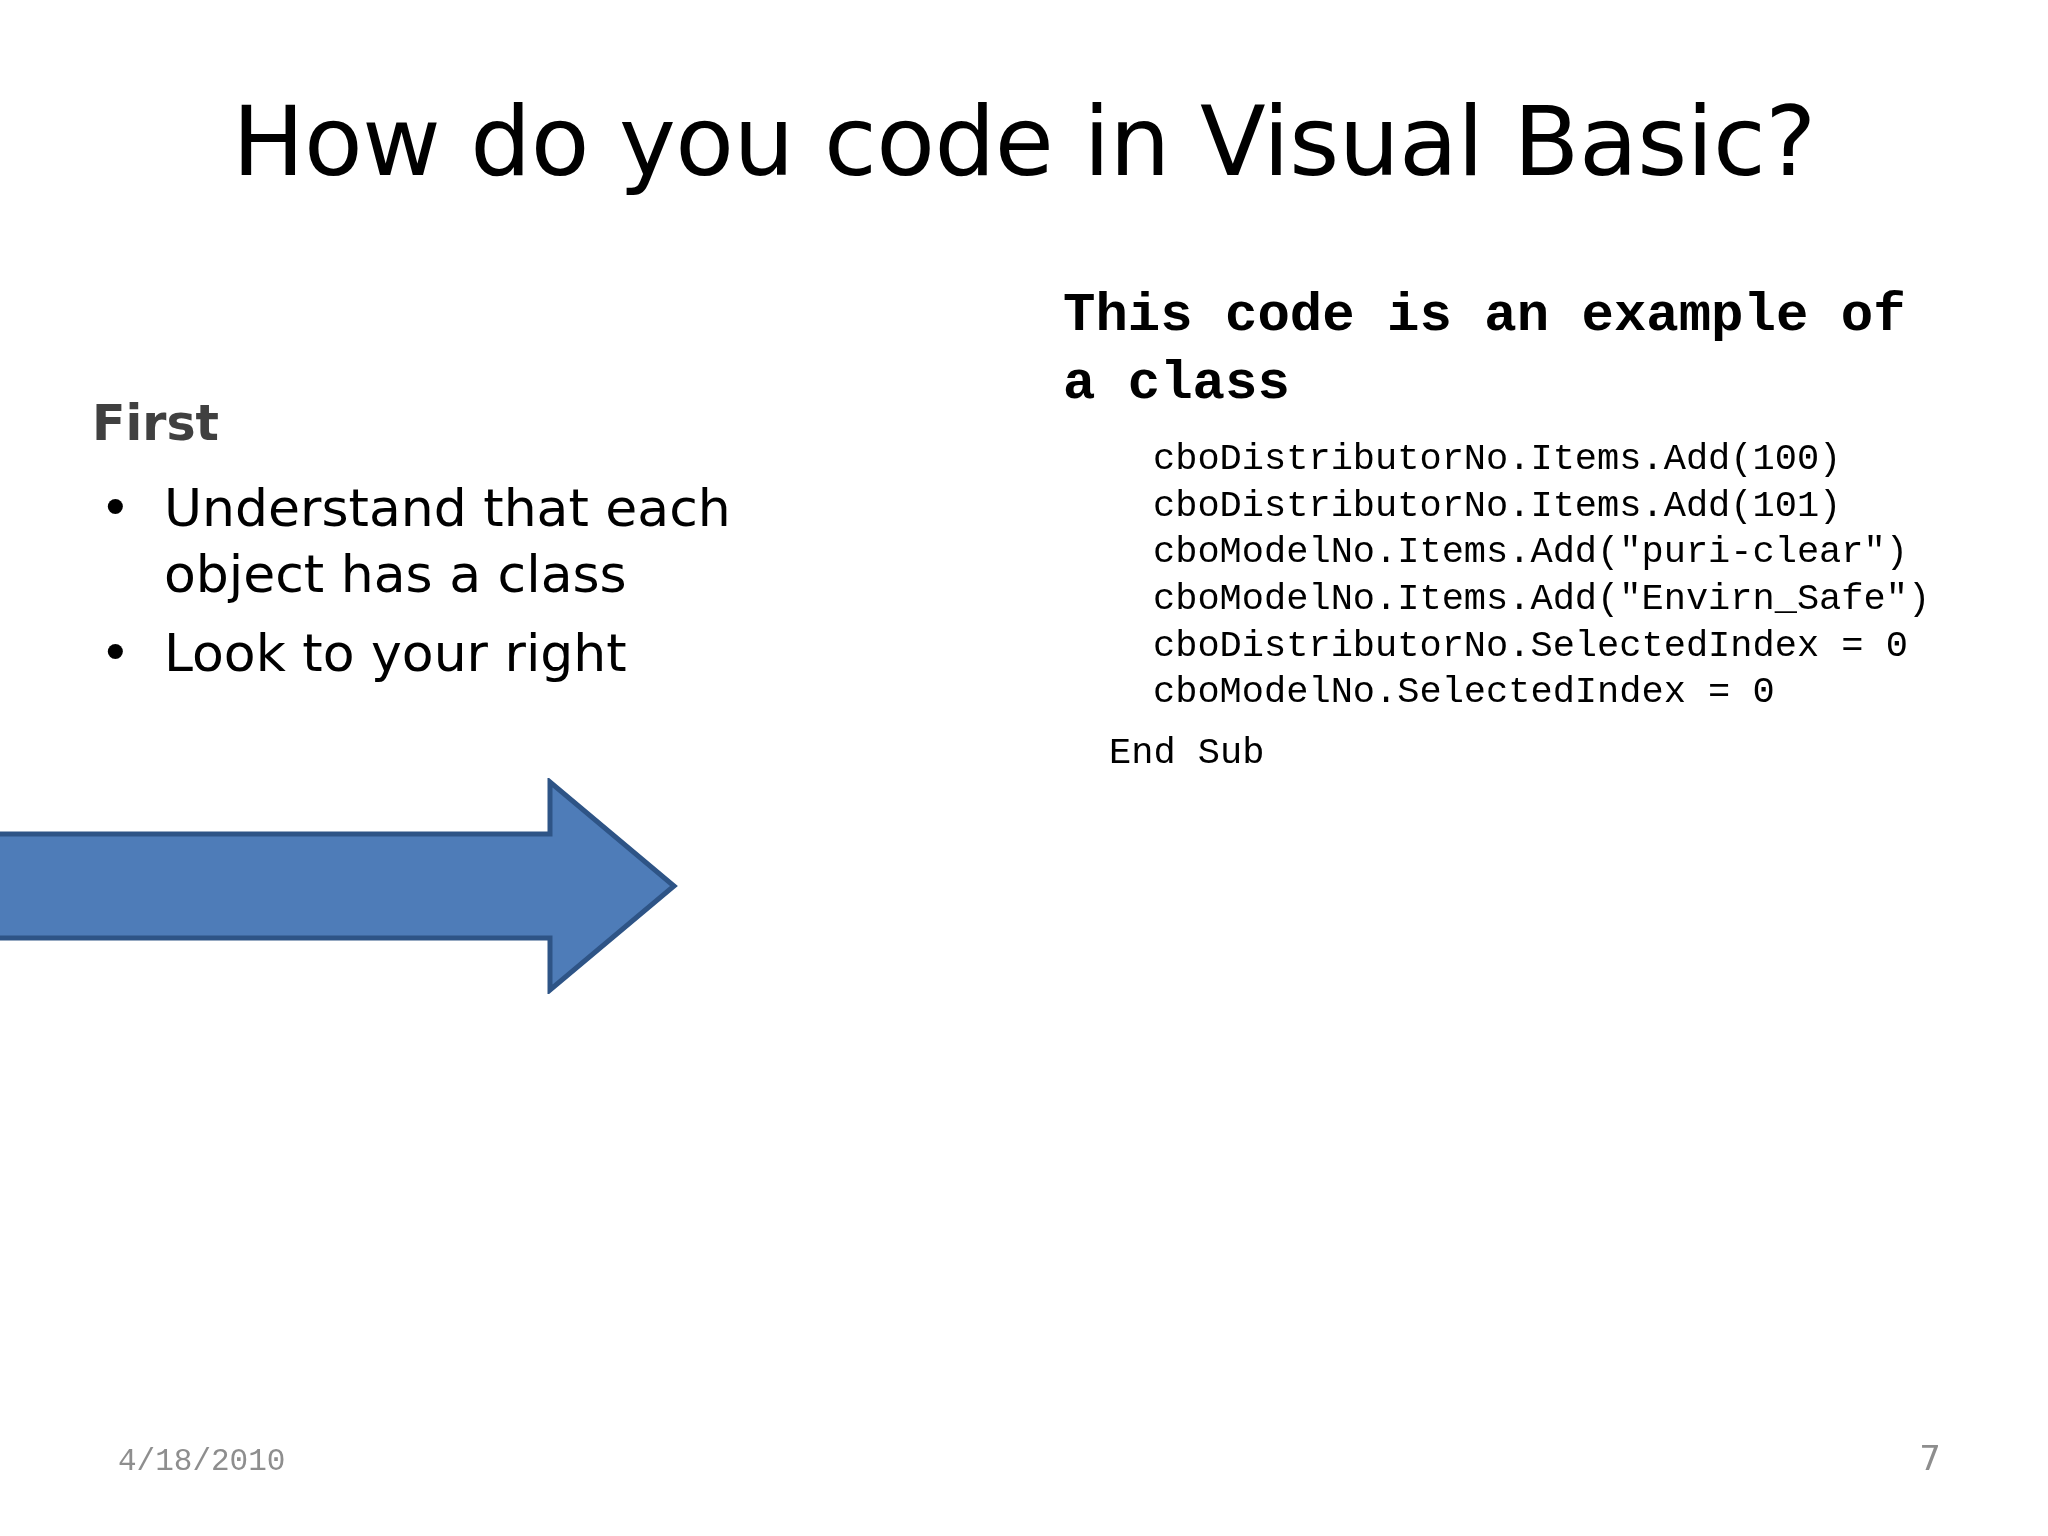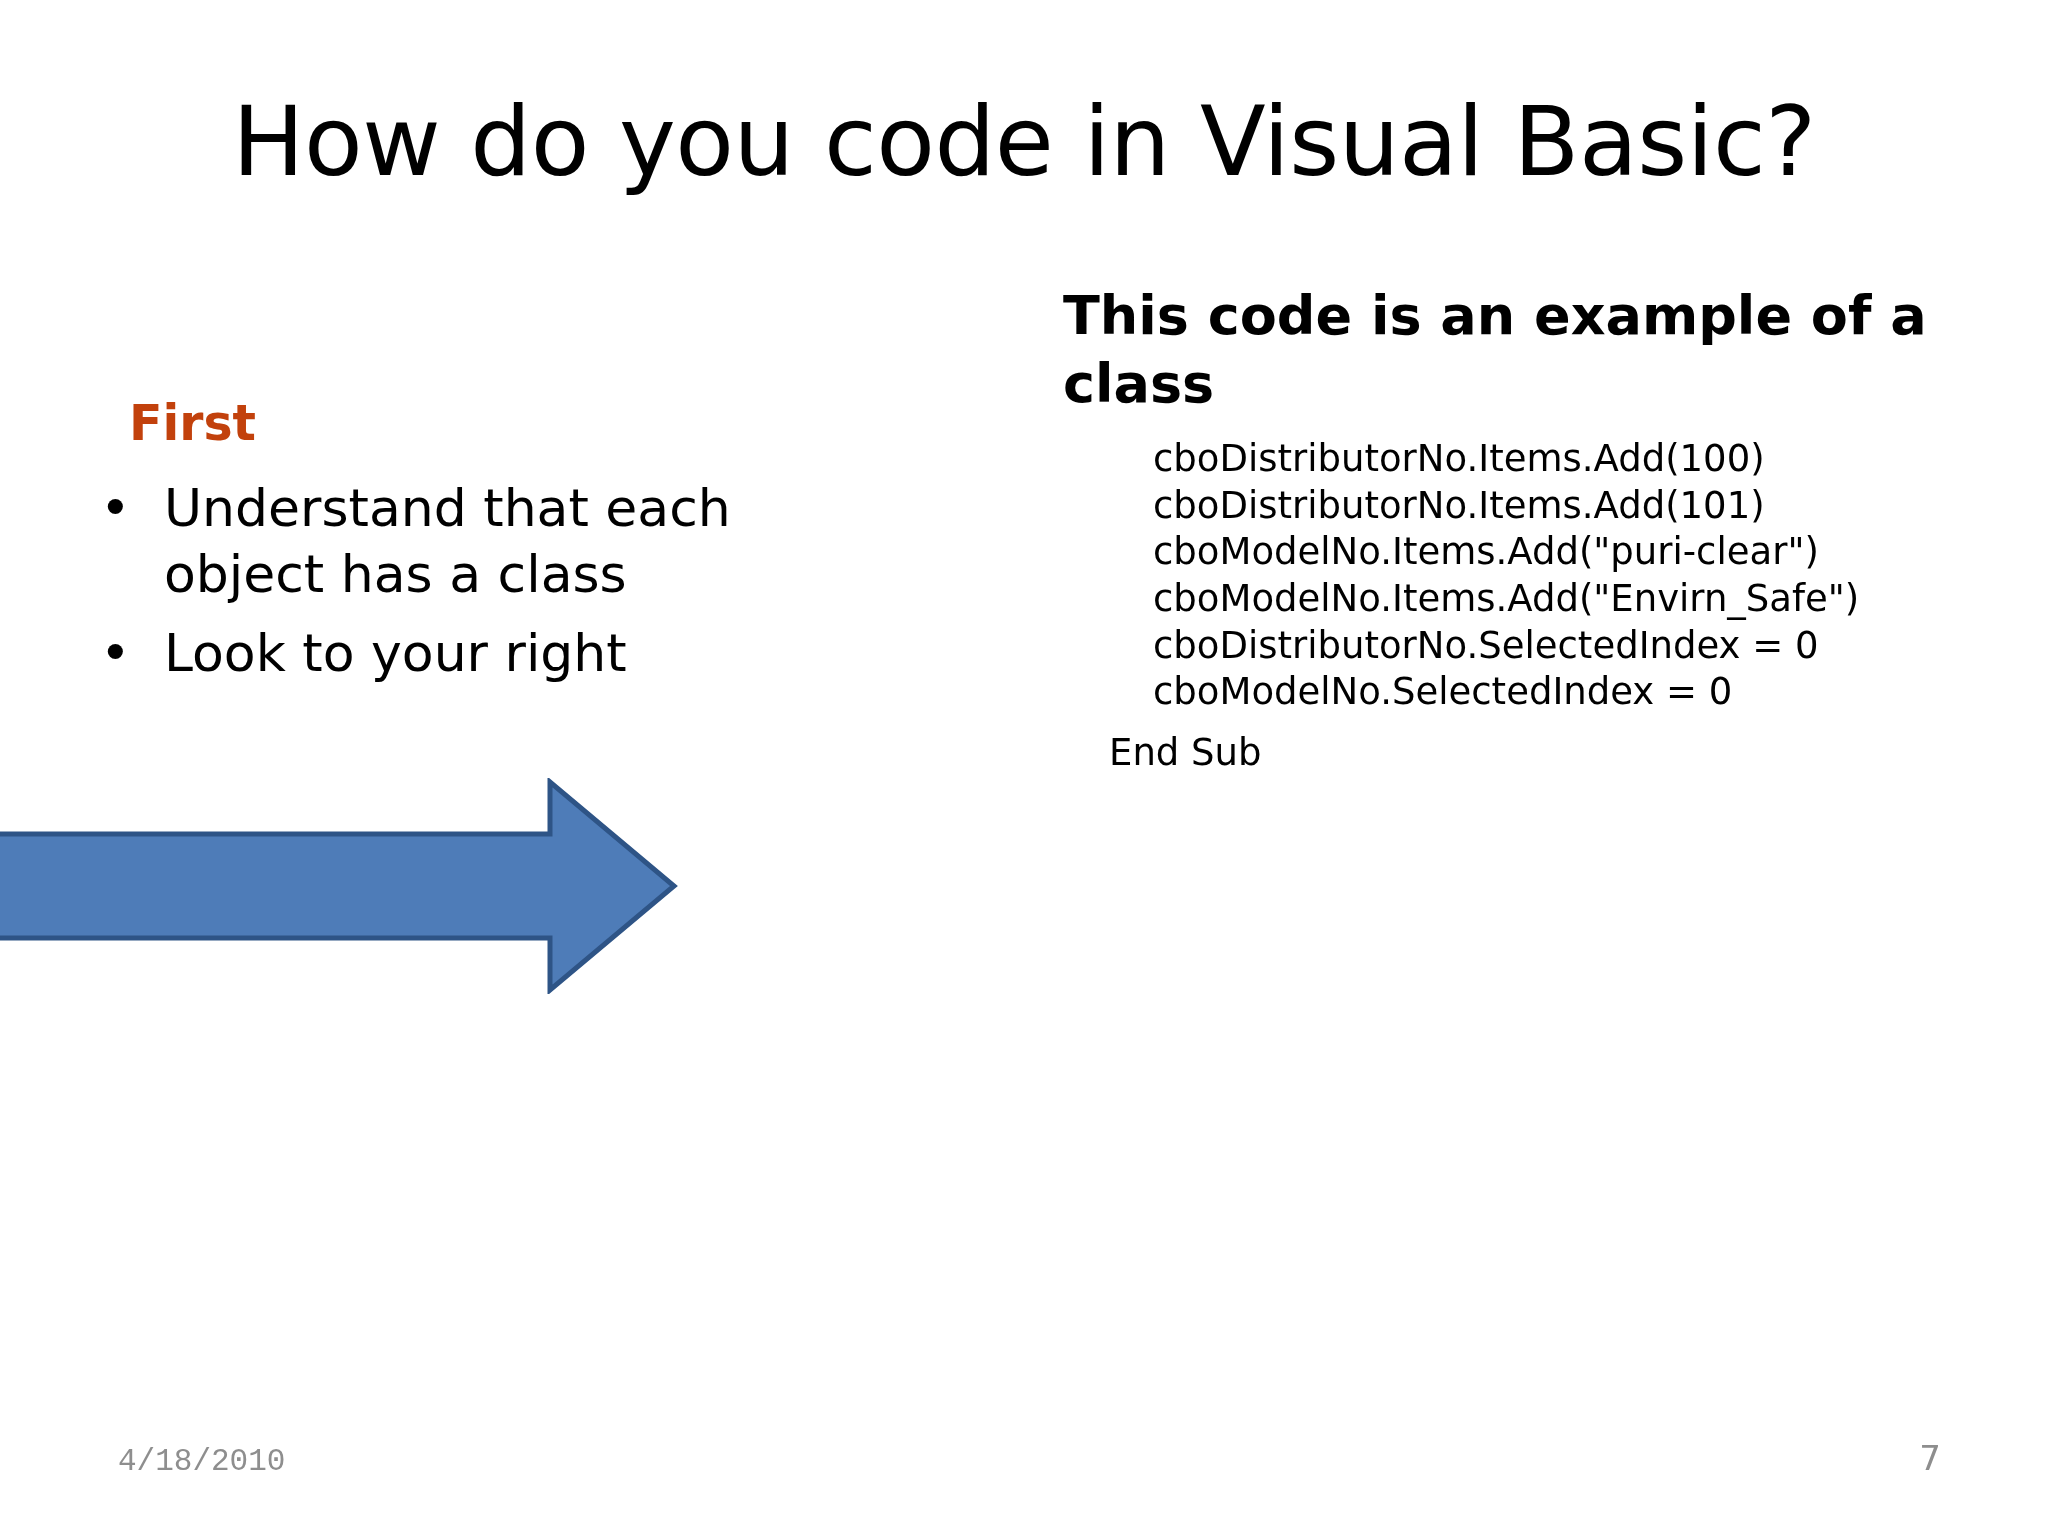--- a/index.html
+++ b/index.html
@@ -36,24 +36,23 @@
   
   #left-col {
     position: absolute;
     left: 92px;
     top: 396px;
     width: 700px;
   }
   #left-heading {
     font-size: 49px;
     font-weight: bold;
-    color: #c2410c;
+    color: #404040;
     line-height: 1.15;
     margin-bottom: 24px;
-    margin-left: 37px;
   }
   .bullet-list {
     list-style: none;
     margin: 0;
     padding: 0;
   }
   .bullet-item {
     position: relative;
     padding-left: 72px;
     font-size: 52px;
@@ -79,20 +78,21 @@
     height: 216px;
     overflow: visible;
   }
 
   
   #right-col {
     position: absolute;
     left: 1063px;
     top: 282px;
     width: 900px;
+    font-family: Liberation Mono, monospace;
   }
   #right-heading {
     font-size: 54px;
     font-weight: bold;
     color: #000000;
     line-height: 1.26;
     width: 880px;
     margin-bottom: 18px;
   }
   .code-block {

